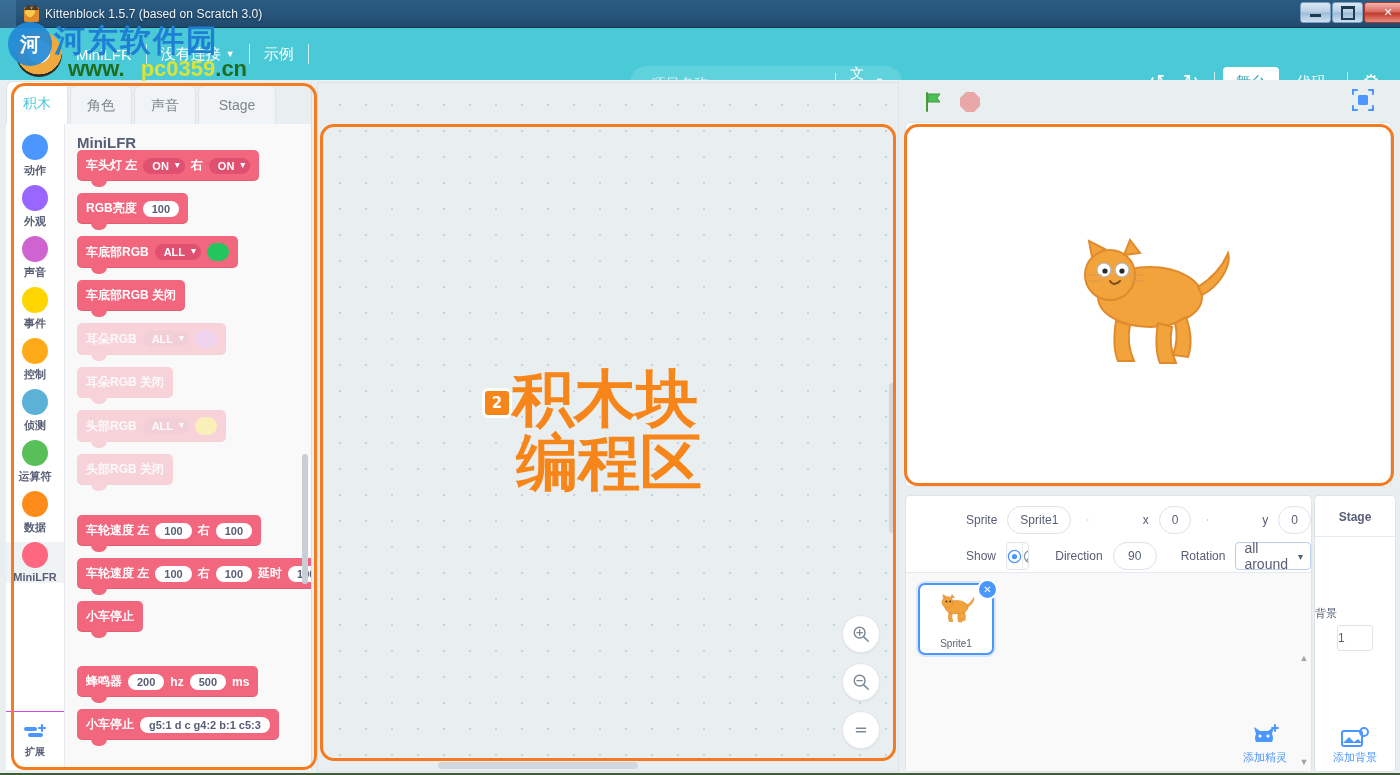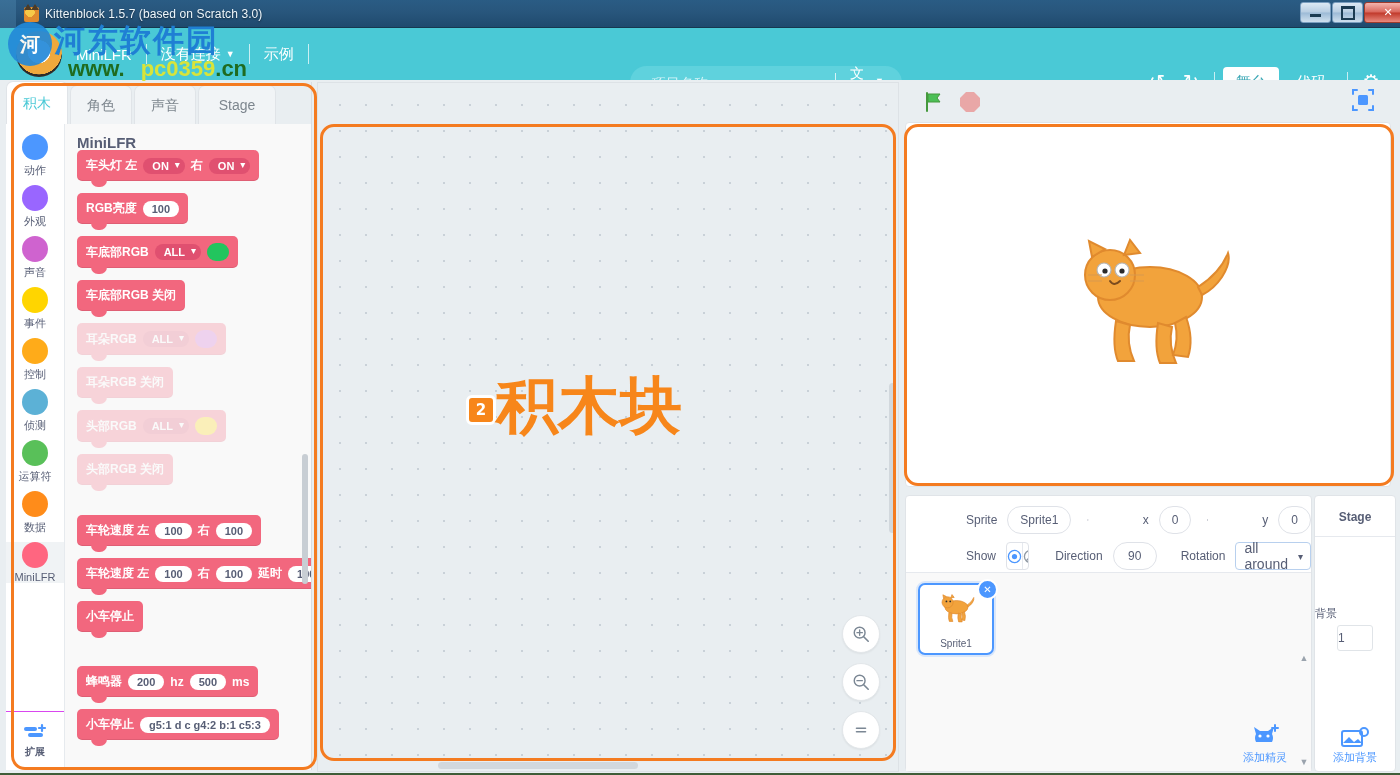--- a/index.html
+++ b/index.html
@@ -130,21 +130,21 @@
   .palette-body { position:absolute; left:0; top:42px; width:305px; height:646px; display:flex; }
   .cat-col {
     width: 58px; background:#fff; border-right:1px solid #e6eaee;
     display:flex; flex-direction:column; align-items:center; padding-top:10px;
     position: relative;
   }
   .cat {
     width:58px; display:flex; flex-direction:column; align-items:center; margin-bottom:7px;
   }
   .cat .dot { width:26px; height:26px; border-radius:50%; }
-  .cat .lbl { font-size:11px; color:#575e75; margin-top:3px; font-weight:normal; }
+  .cat .lbl { font-size:11px; color:#575e75; margin-top:3px; font-weight:bold; }
   .cat.sel { background:#f0f3f5; }
   .ext-btn {
     position:absolute; bottom:0; left:0; width:58px; height:58px;
     border-top:1px solid #d946ef; display:flex; flex-direction:column;
     align-items:center; justify-content:center; background:#fff;
   }
   .ext-lbl { font-size:10px; color:#575e75; font-weight:bold; margin-top:2px;}
 
   .blocks-col {
     flex:1; background:#f9f9f9; position:relative; overflow:hidden;
@@ -651,22 +651,23 @@
         </div>
       </div>
     </div>
   </div>
 
   <div class="hl" style="left:11px; top:83px; width:300px; height:681px;"></div>
   <div class="hl" style="left:320px; top:124px; width:570px; height:631px;"></div>
   <div class="hl" style="left:904px; top:124px; width:484px; height:356px;"></div>
 
 
-  <div class="ann" style="left:466px; top:367px; font-size:62px; line-height:78px;">
+  <div class="ann" style="left:482px; top:367px; font-size:62px; line-height:64px;">
     <span class="badge">2</span><span>积木块</span><br>
+    <span style="margin-left:34px; display:inline-block">编程区</span>
   </div>
 
 
   <div class="wm">
     <div class="wm-circle">河</div>
     <div class="wm-cn" style="margin-left:48px">河东软件园</div>
     <div class="wm-url" style="margin-left:62px">
       <span>www.</span><span class="y">pc0359</span><span>.cn</span>
     </div>
   </div>

